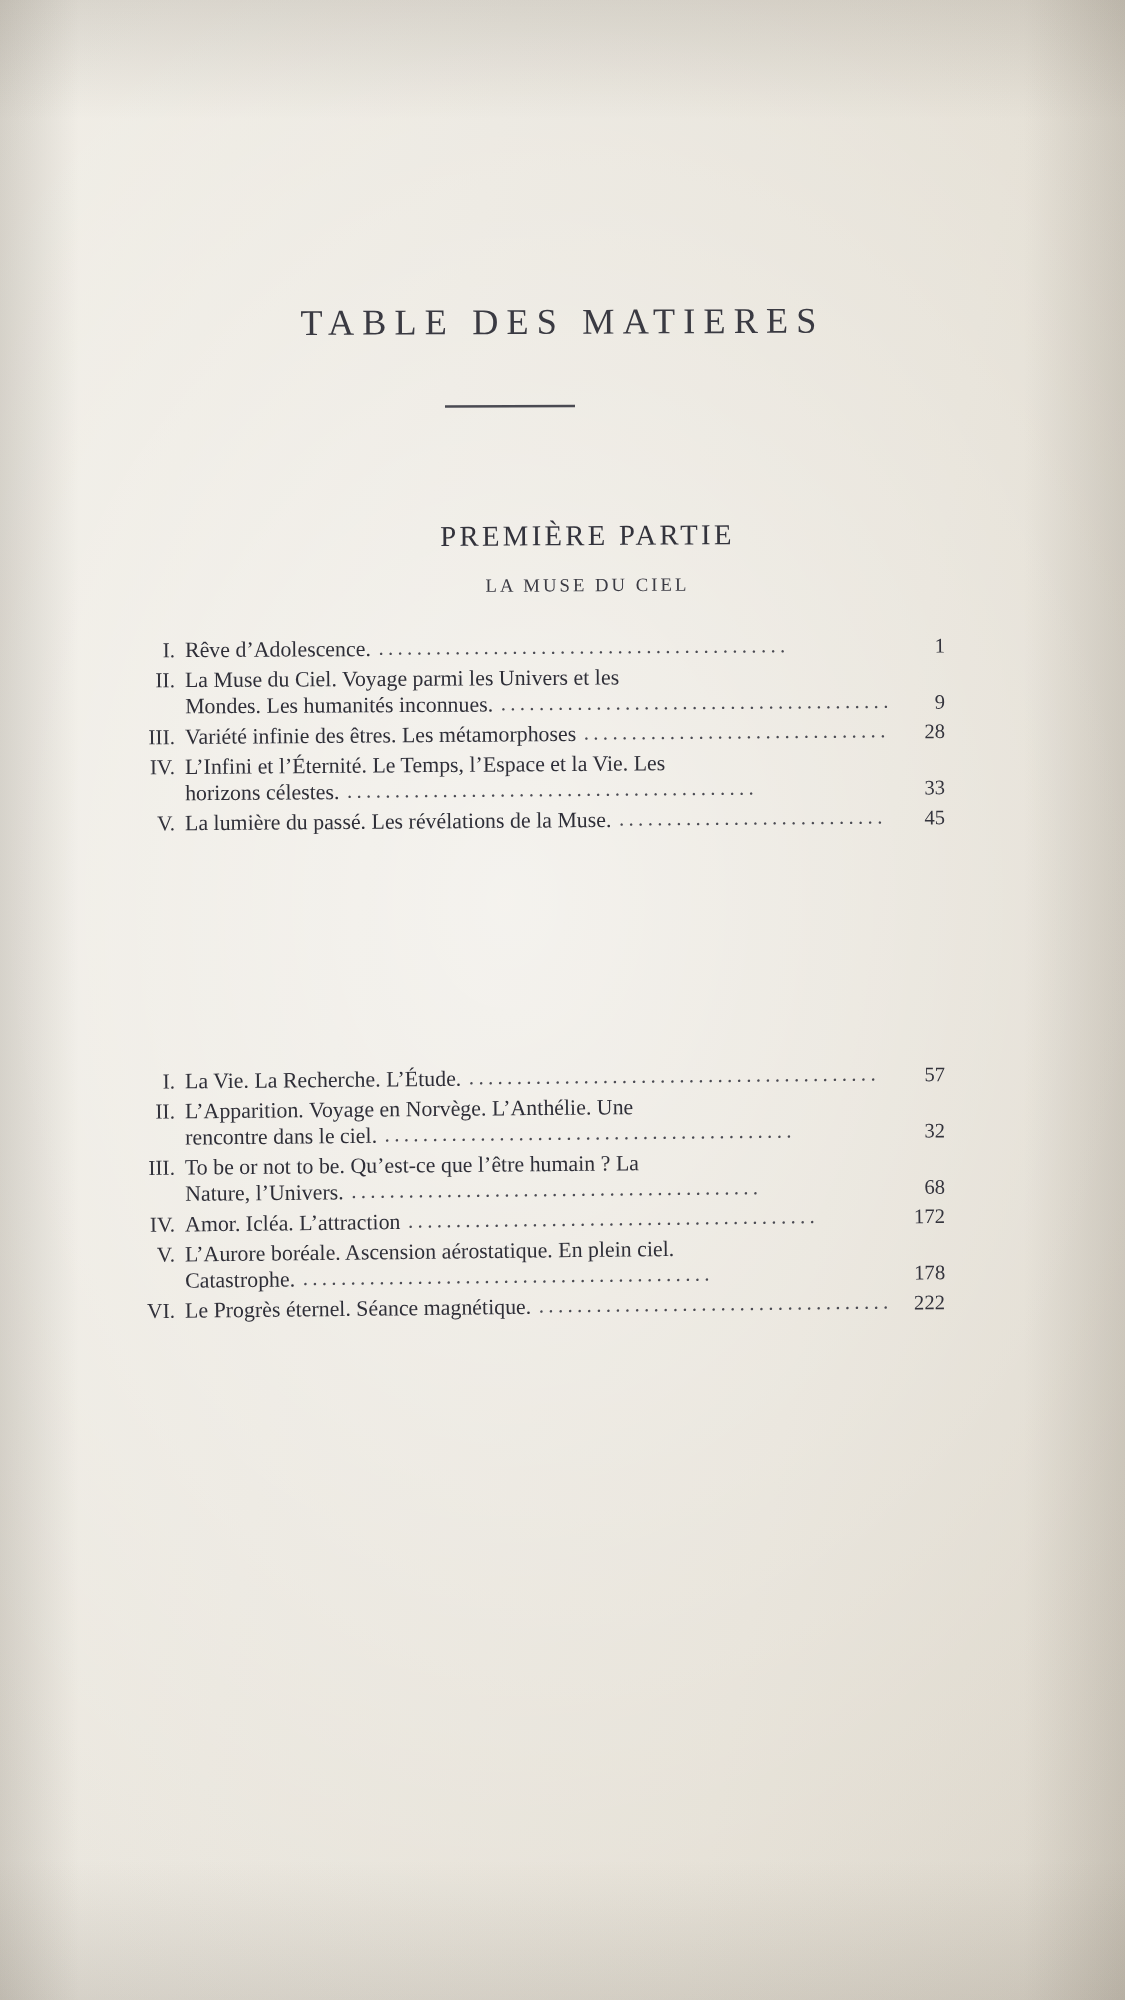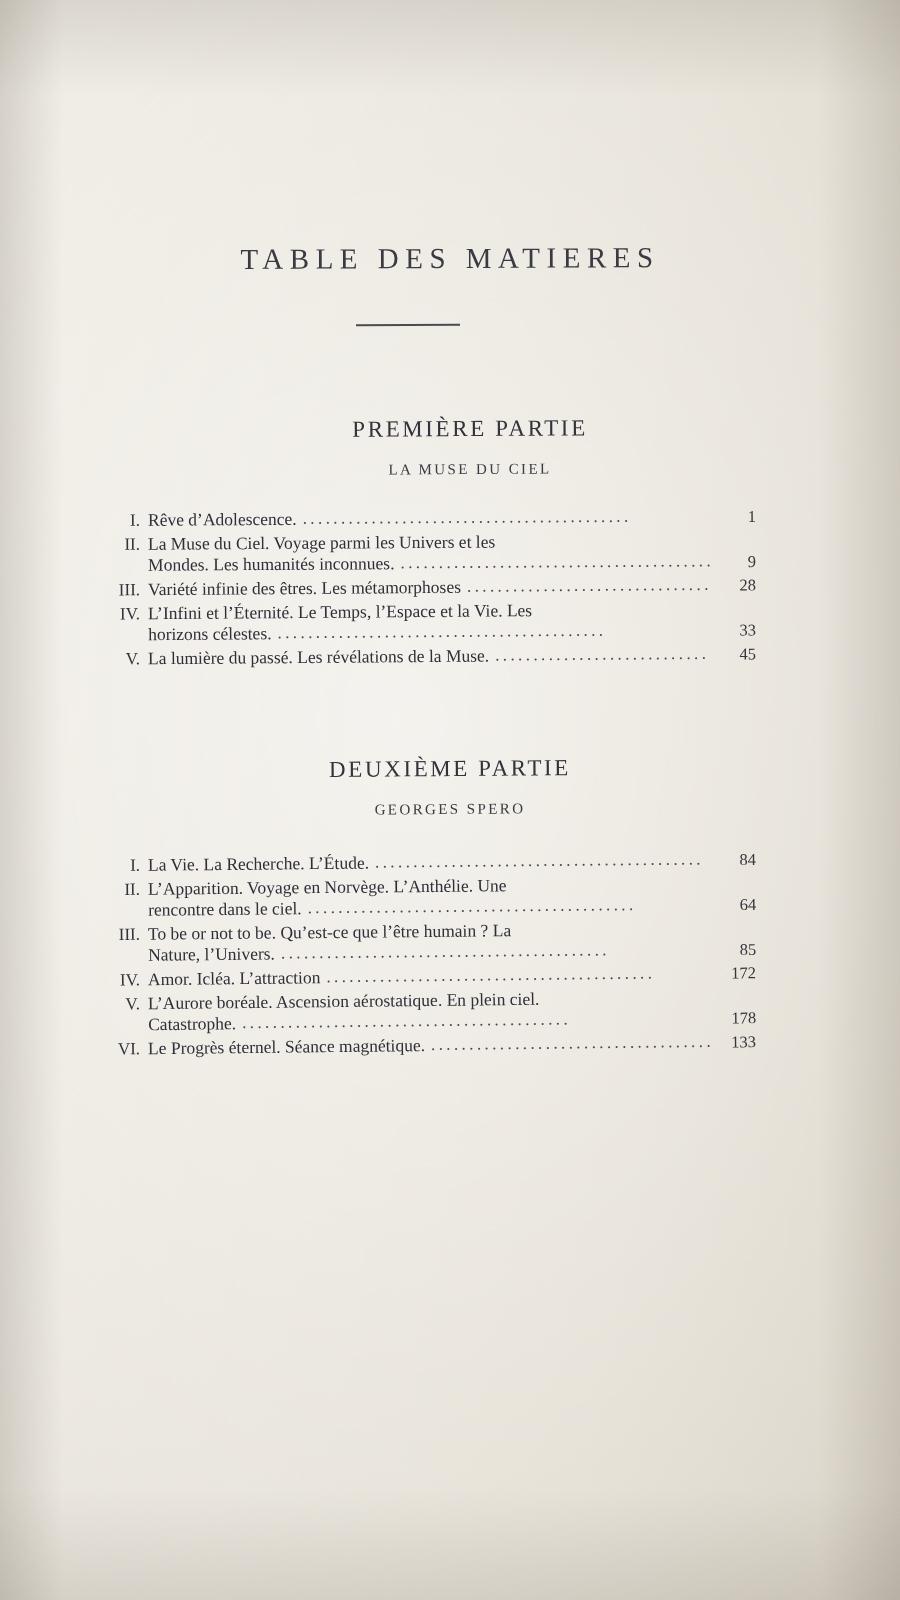--- a/index.html
+++ b/index.html
@@ -211,61 +211,57 @@
       <div class="line">
         <span class="num">V.</span>
         <span class="txt">La lumière du passé. Les révélations de la Muse.</span>
         <span class="dots">...........................................</span>
         <span class="pg">45</span>
       </div>
     </div>
 
   </div>
 
-  <div class="part" style="top: 756px;">
-    <div class="part-title sk2">DEUXIÈME PARTIE</div>
-    <div class="part-subtitle sk2">GEORGES SPERO</div>
-  </div>
 
   <div class="toc" style="top: 852px;">
 
     <div class="toc-entry sk3">
       <div class="line">
         <span class="num">I.</span>
         <span class="txt">La Vie. La Recherche. L’Étude.</span>
         <span class="dots">...........................................</span>
-        <span class="pg">84</span>
+        <span class="pg">57</span>
       </div>
     </div>
 
     <div class="toc-entry sk3">
       <div class="line nodots">
         <span class="num">II.</span>
         <span class="txt">L’Apparition. Voyage en Norvège. L’Anthélie. Une</span>
         <span class="dots">...........................................</span>
         <span class="pg"></span>
       </div>
       <div class="cont">
         <span class="txt">rencontre dans le ciel.</span>
         <span class="dots">...........................................</span>
-        <span class="pg">64</span>
+        <span class="pg">32</span>
       </div>
     </div>
 
     <div class="toc-entry sk3">
       <div class="line nodots">
         <span class="num">III.</span>
         <span class="txt">To be or not to be. Qu’est-ce que l’être humain ? La</span>
         <span class="dots">...........................................</span>
         <span class="pg"></span>
       </div>
       <div class="cont">
         <span class="txt">Nature, l’Univers.</span>
         <span class="dots">...........................................</span>
-        <span class="pg">85</span>
+        <span class="pg">68</span>
       </div>
     </div>
 
     <div class="toc-entry sk4">
       <div class="line">
         <span class="num">IV.</span>
         <span class="txt">Amor. Icléa. L’attraction</span>
         <span class="dots">...........................................</span>
         <span class="pg">172</span>
       </div>
@@ -283,19 +279,19 @@
         <span class="dots">...........................................</span>
         <span class="pg">178</span>
       </div>
     </div>
 
     <div class="toc-entry sk4">
       <div class="line">
         <span class="num">VI.</span>
         <span class="txt">Le Progrès éternel. Séance magnétique.</span>
         <span class="dots">...........................................</span>
-        <span class="pg">133</span>
+        <span class="pg">222</span>
       </div>
     </div>
 
   </div>
 
 </div>
 
 </body></html>

